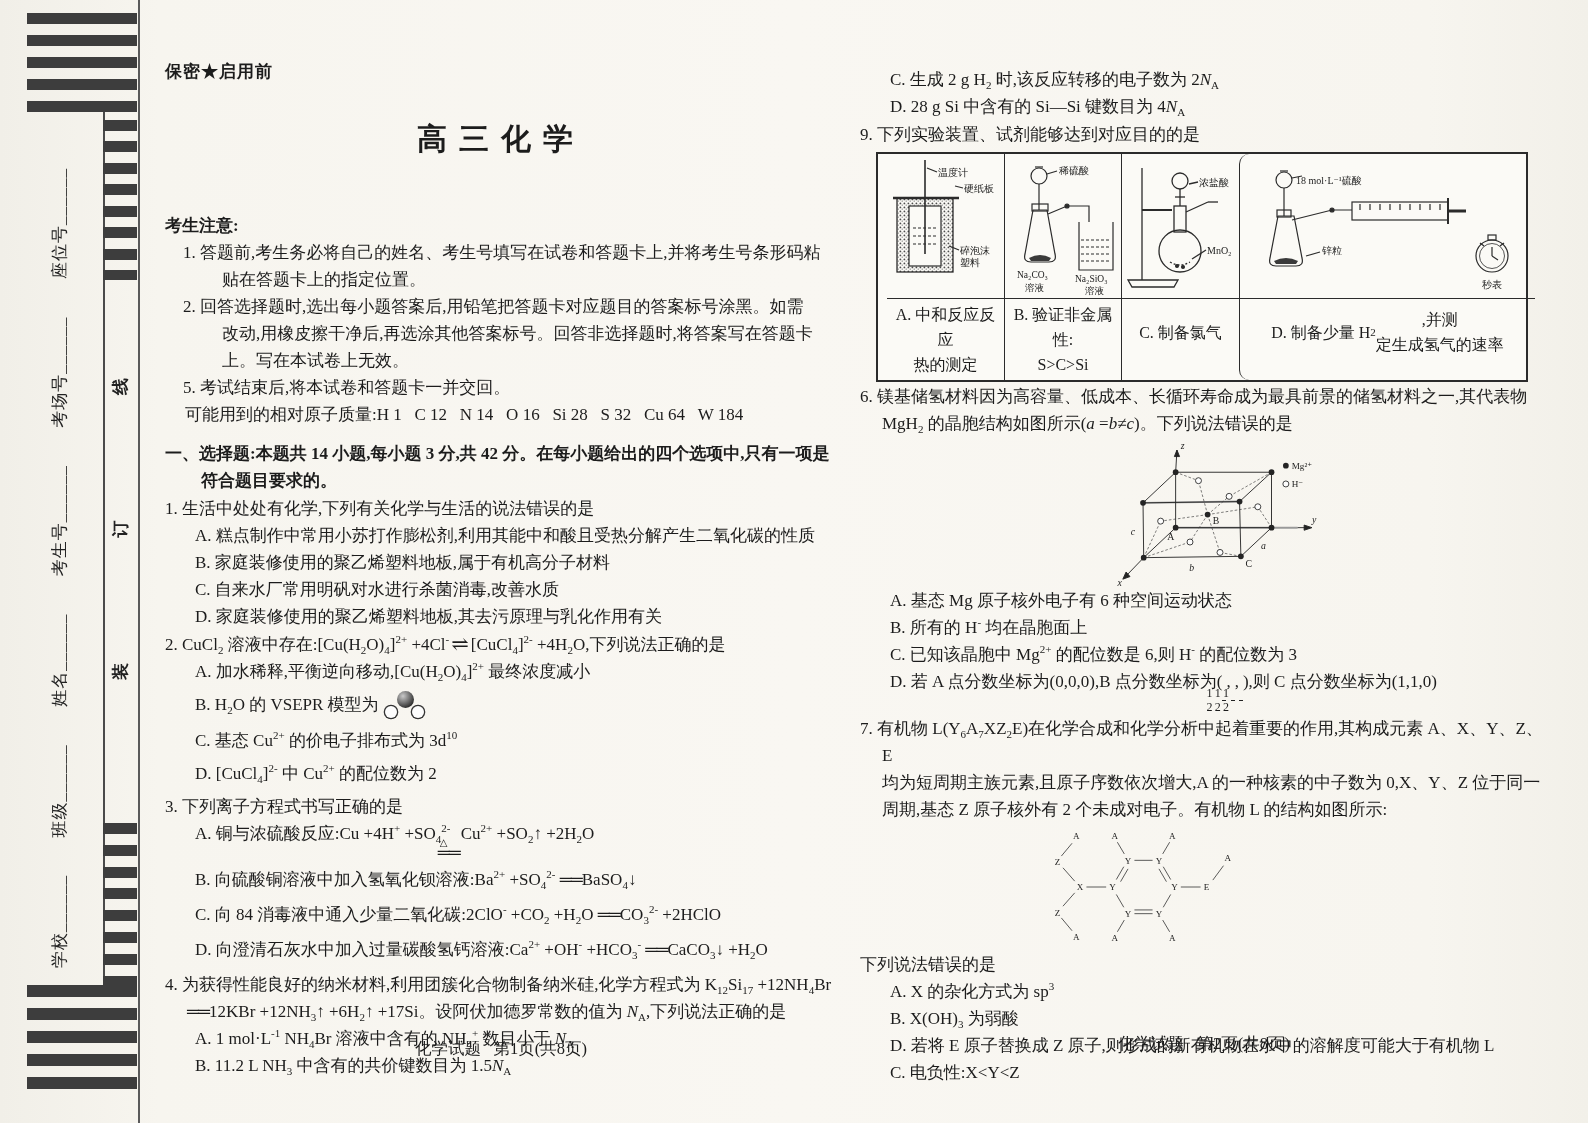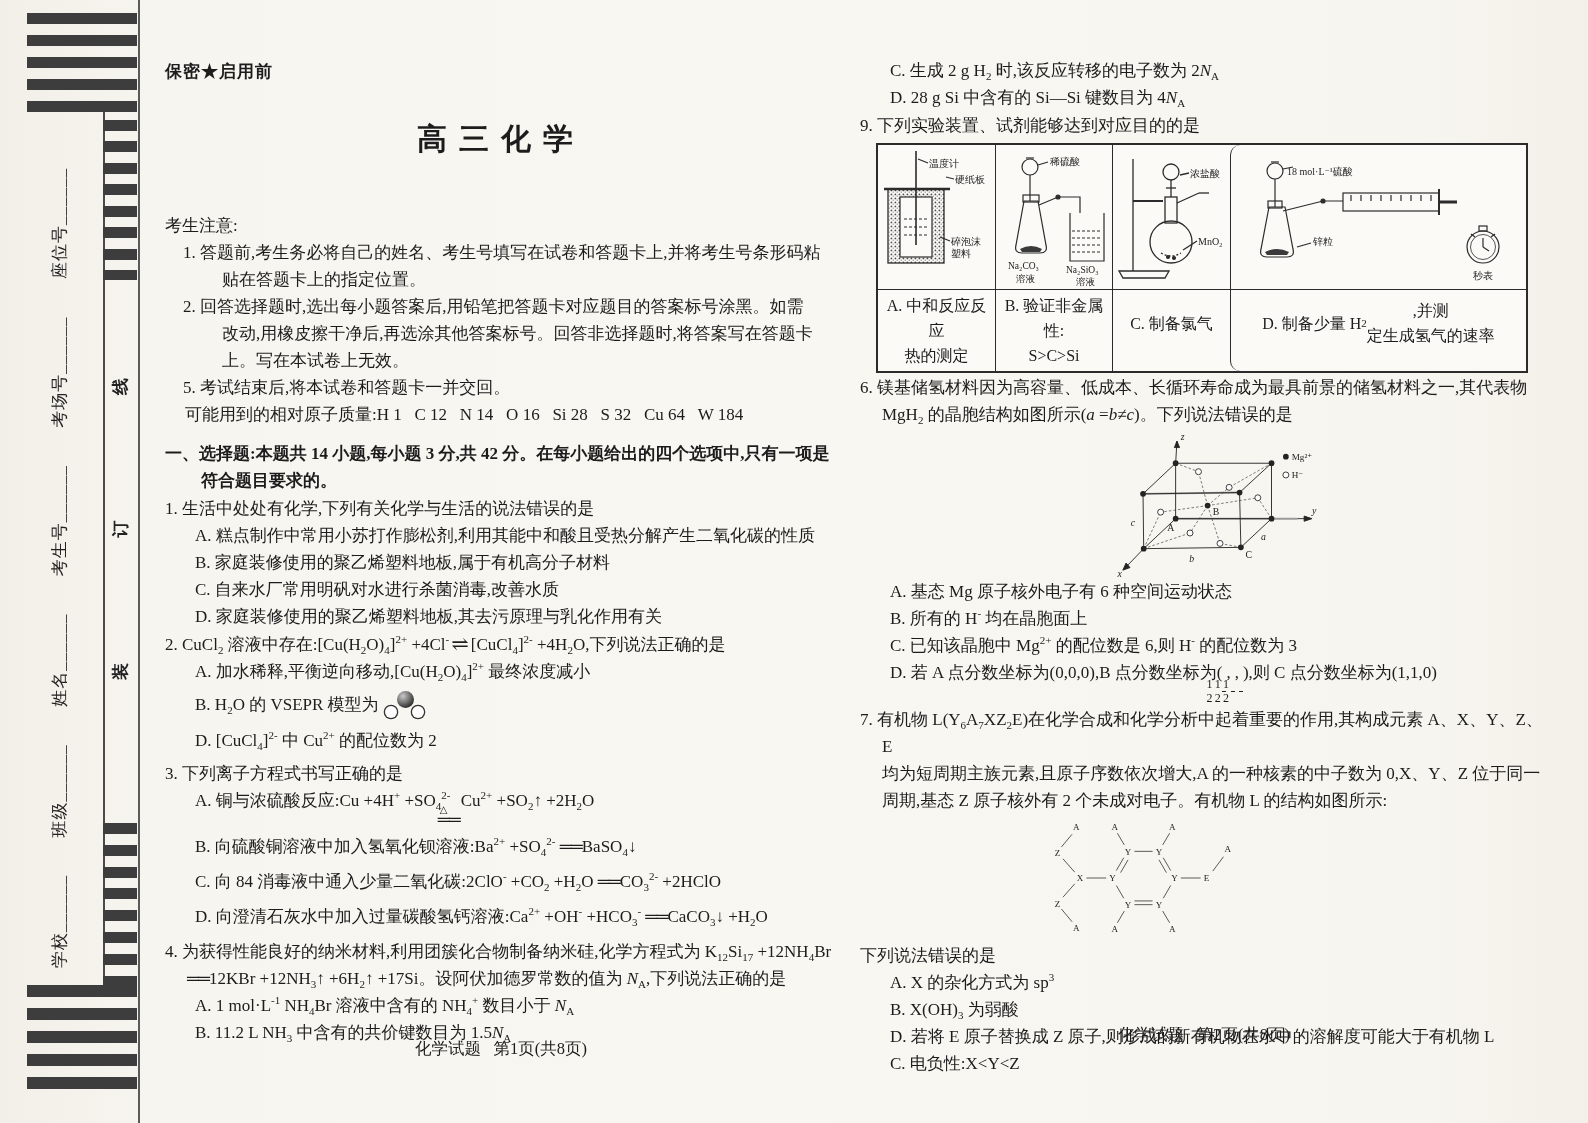--- a/index.html
+++ b/index.html
@@ -28,24 +28,24 @@
   }
   .v-fields .fgroup{white-space:nowrap;letter-spacing:1px;}
   .v-binding{
     position:absolute;left:105px;top:680px;width:302px;height:32px;line-height:32px;
     transform:rotate(-90deg);transform-origin:0 0;
     display:flex;justify-content:space-between;font-size:17px;color:#222;font-weight:600;
   }
   
   .page{position:absolute;}
   .page1{left:165px;top:58px;width:672px;}
-  .page2{left:860px;top:46px;width:688px;padding-top:10px;}
+  .page2{left:860px;top:55px;width:688px;padding-top:10px;}
   .secrecy{font-weight:700;font-size:17px;letter-spacing:1px;}
   .title{font-size:30px;font-weight:700;text-align:center;letter-spacing:12px;margin:40px 0 0 0;}
-  .notice-head{font-weight:400;margin-top:60px;}
+  .notice-head{font-weight:700;margin-top:60px;}
   .notice-item{padding-left:57px;text-indent:-39px;}
   .atomic{padding-left:20px;}
   .sec{font-weight:700;margin-top:12px;padding-left:36px;text-indent:-36px;}
   .q{margin-top:1px;}
   .q-stem{padding-left:22px;text-indent:-22px;}
   .opt{margin-left:30px;padding-left:18px;text-indent:-18px;}
   .rm .opt{margin-bottom:6px;}
   .rm2 .opt{margin-bottom:8px;}
   sub,sup{font-size:11px;line-height:0;}
   .eqm{font-size:21px;padding:0 2px;vertical-align:-1px;}
@@ -57,21 +57,21 @@
   .fr span:last-child{border-top:1px solid #222;padding:0 2px;}
   .mol{display:inline-block;width:46px;height:30px;position:relative;vertical-align:-11px;margin-left:3px;}
   .mol::before{content:'';position:absolute;left:15px;top:0;width:17px;height:17px;border-radius:50%;
     background:radial-gradient(circle at 35% 30%,#c9c9c9,#2e2e2e 75%);}
   .mol::after{content:'';position:absolute;left:3px;top:15px;width:12px;height:12px;border-radius:50%;
     background:#fdfdfd;box-shadow:0 0 0 1.3px #333,27px 0 0 0 #fdfdfd,27px 0 0 1.3px #333;}
   .footer{position:absolute;left:0;right:0;text-align:center;font-size:16.5px;}
   .page1 .footer{top:977px;}
   .page2 .footer{top:975px;}
   
-  .qtable{display:flex;border:2px solid #2b2b2b;margin:4px 0 0 16px;width:652px;box-sizing:border-box;background:#fbfaf6;}
+  .qtable{display:flex;border:2px solid #2b2b2b;margin:4px 0 0 16px;width:652px;box-sizing:border-box;background:#fbfaf6;padding-left:9px;}
   .qt-col{border-left:1.5px solid #2b2b2b;display:flex;flex-direction:column;box-sizing:border-box;}
   .qt-col:first-child{border-left:none;}
   .c1{width:117px;} .c2{width:117px;} .c3{width:118px;} .c4{width:296px;flex:1;border-radius:10px;}
   .qt-diag{height:144px;border-bottom:1.5px solid #2b2b2b;}
   .qt-cap{min-height:60px;display:flex;align-items:center;justify-content:center;text-align:center;
     font-size:16px;line-height:25px;padding:3px 2px;}
   svg text{font-family:inherit;fill:#1c1c1c;}
   .diag-svg{display:block;}
   .fig{margin:2px 0;}
   .q7fig{margin:0 0 0 150px;}
@@ -120,20 +120,21 @@
         <div class="opt">C. 自来水厂常用明矾对水进行杀菌消毒,改善水质</div>
         <div class="opt">D. 家庭装修使用的聚乙烯塑料地板,其去污原理与乳化作用有关</div>
       </div>
   </div>
 
   <div class="q rm">
     <div class="q-stem">2. CuCl<sub>2</sub> 溶液中存在:[Cu(H<sub>2</sub>O)<sub>4</sub>]<sup>2+</sup> +4Cl<sup>-</sup><span class="eqm">⇌</span>[CuCl<sub>4</sub>]<sup>2-</sup> +4H<sub>2</sub>O,下列说法正确的是</div>
     <div>
         <div class="opt">A. 加水稀释,平衡逆向移动,[Cu(H<sub>2</sub>O)<sub>4</sub>]<sup>2+</sup> 最终浓度减小</div>
         <div class="opt">B. H<sub>2</sub>O 的 VSEPR 模型为<span class="mol"></span></div>
+        <div class="opt">C. 基态 Cu<sup>2+</sup> 的价电子排布式为 3d<sup>10</sup></div>
         <div class="opt">D. [CuCl<sub>4</sub>]<sup>2-</sup> 中 Cu<sup>2+</sup> 的配位数为 2</div>
       </div>
   </div>
 
   <div class="q rm2">
     <div class="q-stem">3. 下列离子方程式书写正确的是</div>
     <div>
         <div class="opt">A. 铜与浓硫酸反应:Cu +4H<sup>+</sup> +SO<sub>4</sub><sup>2-</sup> <span class="deq">
             <span class="tri">△</span>
             <span class="dl">══</span>

